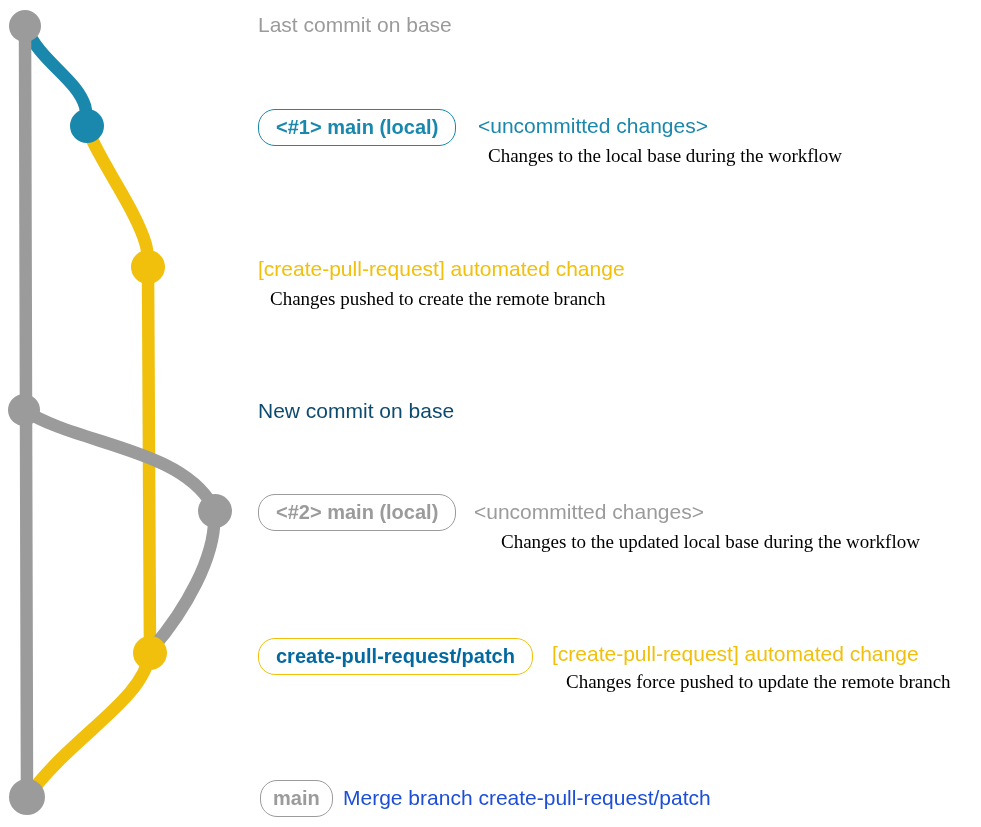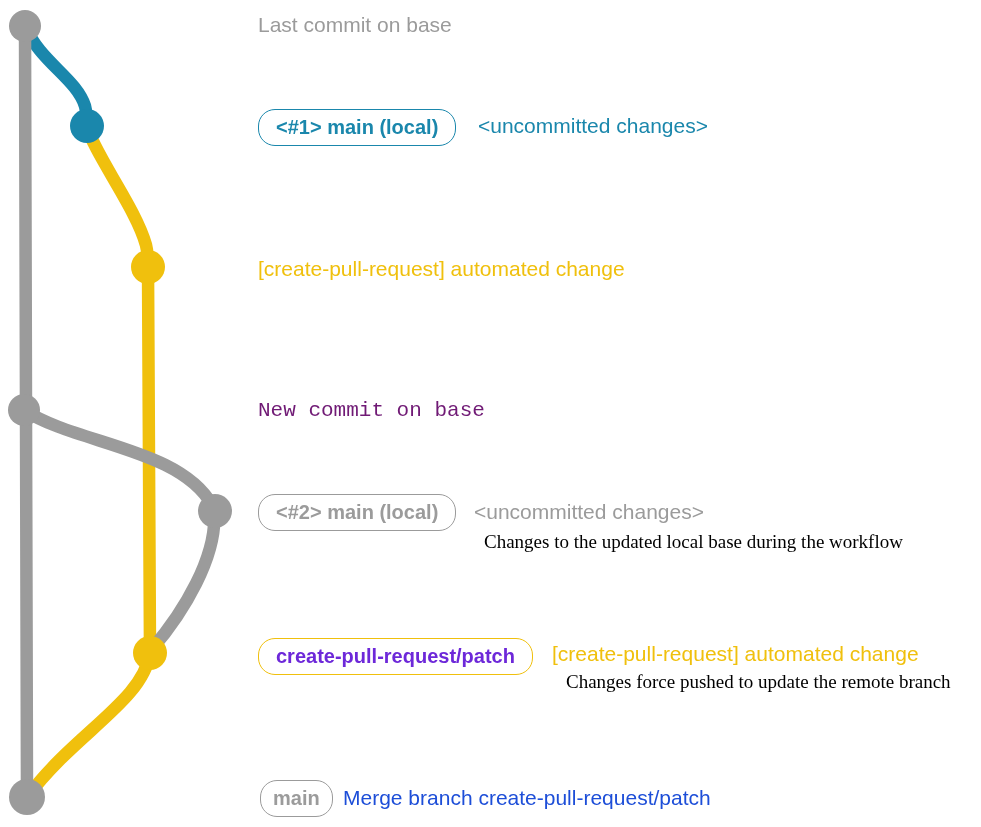--- a/index.html
+++ b/index.html
@@ -55,33 +55,35 @@
     <circle cx="150" cy="653" r="17" fill="#f0c00d"></circle>
     <circle cx="27" cy="797" r="18" fill="#9b9b9b"></circle>
   </svg>
 
   <div class="abs sans" style="left: 258px; top: 13px; color: rgb(155, 155, 155);">Last commit on base</div>
 
   <div class="abs" style="left:258px;top:109px;">
     <span class="branch-box" style="color: rgb(26, 135, 172); border-color: rgb(26, 135, 172);">&lt;#1&gt; main (local)</span>
   </div>
   <div class="abs sans" style="left: 478px; top: 114px; color: rgb(26, 135, 172);">&lt;uncommitted changes&gt;</div>
+  <div class="abs serif" style="left:488px;top:146px;">Changes to the local base during the workflow</div>
 
   <div class="abs sans" style="left: 258px; top: 257px; color: rgb(240, 192, 13);">[create-pull-request] automated change</div>
+  <div class="abs serif" style="left:270px;top:289px;">Changes pushed to create the remote branch</div>
 
-  <div class="abs sans" style="left: 258px; top: 399px; color: #701a75; font-family: Liberation Mono, monospace;">New commit on base</div>
+  <div class="abs sans" style="left: 258px; top: 399px; color: #0c4a6e;">New commit on base</div>
 
   <div class="abs" style="left:258px;top:494px;">
     <span class="branch-box" style="color: rgb(155, 155, 155); border-color: rgb(155, 155, 155);">&lt;#2&gt; main (local)</span>
   </div>
   <div class="abs sans" style="left: 474px; top: 500px; color: rgb(155, 155, 155);">&lt;uncommitted changes&gt;</div>
-  <div class="abs serif" style="left:484px;top:532px;">Changes to the updated local base during the workflow</div>
+  <div class="abs serif" style="left:501px;top:532px;">Changes to the updated local base during the workflow</div>
 
   <div class="abs" style="left:258px;top:638px;">
-    <span class="branch-box" style="color: #6d28d9; border-color: rgb(240, 192, 13);">create-pull-request/patch</span>
+    <span class="branch-box" style="color: #0369a1; border-color: rgb(240, 192, 13);">create-pull-request/patch</span>
   </div>
   <div class="abs sans" style="left: 552px; top: 642px; color: rgb(240, 192, 13);">[create-pull-request] automated change</div>
   <div class="abs serif" style="left:566px;top:672px;">Changes force pushed to update the remote branch</div>
 
   <div class="abs" style="left:260px;top:780px;text-align:right;">
     <span class="branch-box small" style="color: rgb(155, 155, 155); border-color: rgb(155, 155, 155);">main</span>
   </div>
   <div class="abs sans" style="left: 343px; top: 786px; color: #1d4ed8;">Merge branch create-pull-request/patch</div>
 
 </div>

